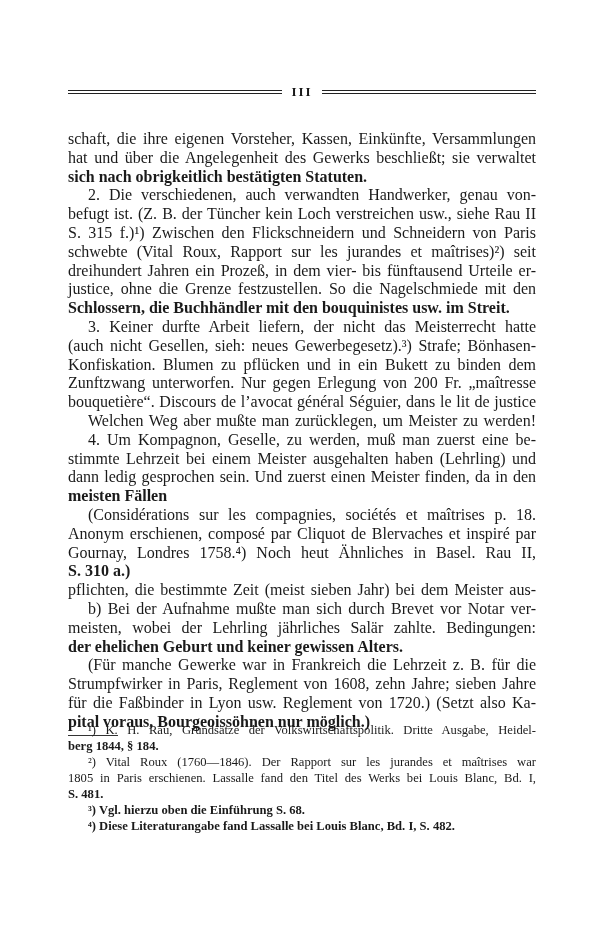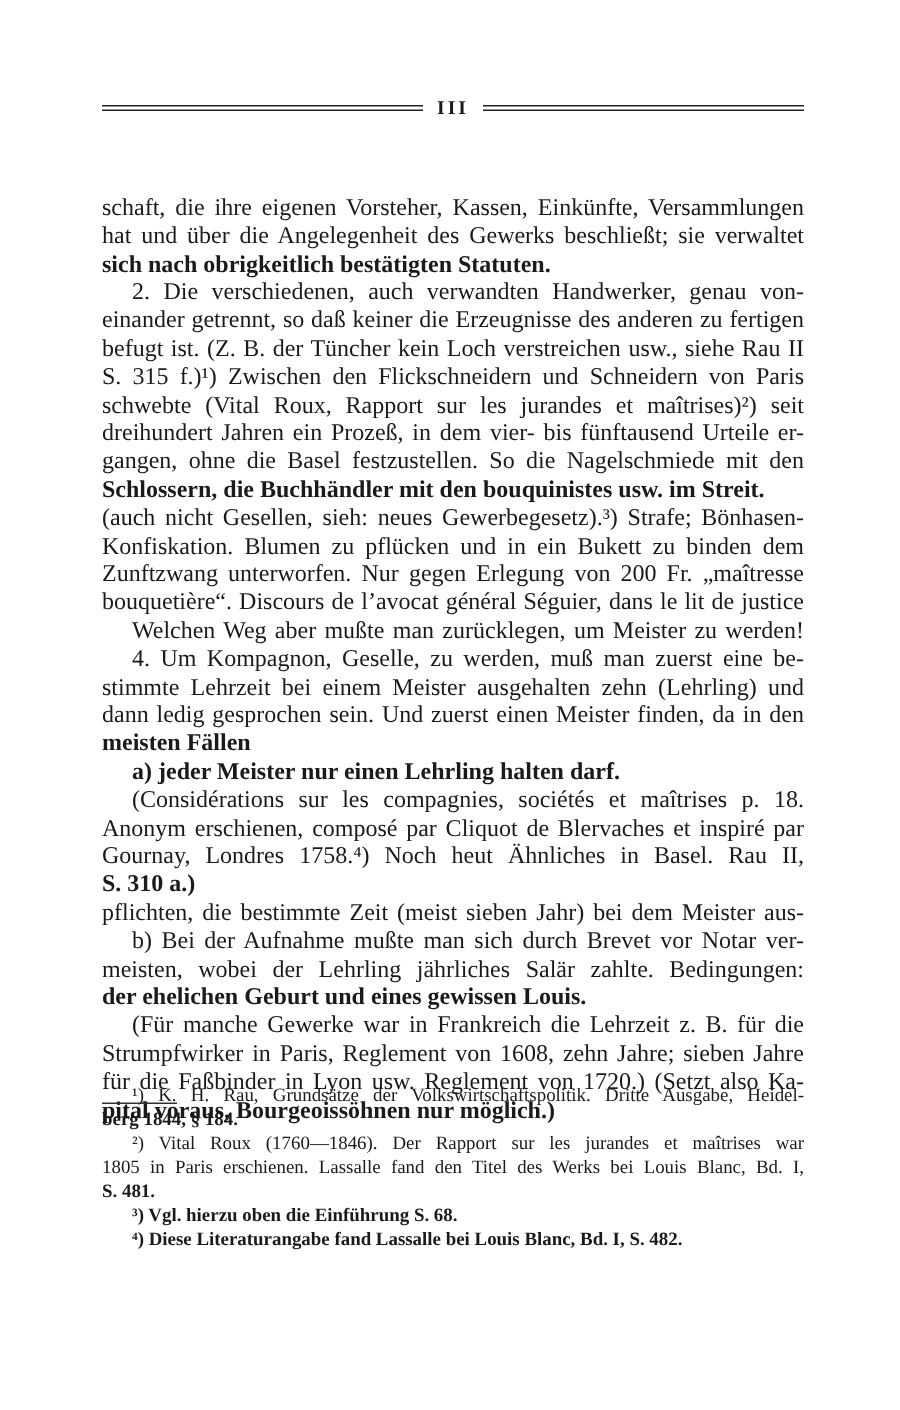--- a/index.html
+++ b/index.html
@@ -3,21 +3,21 @@
 <meta charset="utf-8">
 <style>
   html, body { margin: 0; padding: 0; background: #ffffff; }
   body {
     width: 600px; height: 940px; position: relative; overflow: hidden;
     font-family: "DejaVu Serif", "Liberation Serif", serif;
     color: #1a1a1a;
   }
   .page { position: absolute; left: 68px; top: 0; width: 468px; }
   .header {
-    position: absolute; top: 66px; left: 0; width: 468px; height: 12px;
+    position: absolute; top: 86px; left: 0; width: 468px; height: 12px;
     display: flex; align-items: center;
   }
   .rule { flex: 1; height: 4px; border-top: 1.3px solid #222; border-bottom: 1.3px solid #222; box-sizing: border-box; }
   .pagenum { font-family: "Liberation Serif", serif; font-weight: bold; font-size: 13px; letter-spacing: 2px; padding: 0 9px; line-height: 12px; }
   .body-text {
     position: absolute; top: 98px; left: 0; width: 468px;
     font-family: "Liberation Serif", serif; font-size: 16px; line-height: 18.8px;
     text-align: justify;
     margin-top: 32px;
   }
@@ -39,45 +39,44 @@
     <div class="rule"></div>
     <span class="pagenum">III</span>
     <div class="rule"></div>
   </div>
 
   <div class="body-text" id="body">
       <span class="line">schaft, die ihre eigenen Vorsteher, Kassen, Einkünfte, Versammlungen</span>
       <span class="line">hat und über die Angelegenheit des Gewerks beschließt; sie verwaltet</span>
       <span class="line last">sich nach obrigkeitlich bestätigten Statuten.</span>
       <span class="line ind">2. Die verschiedenen, auch verwandten Handwerker, genau von-</span>
-      <span class="line">einander getrennt, so daß keiner die Erzeugnisse des anderen zu fertigen</span>
       <span class="line">befugt ist. (Z. B. der Tüncher kein Loch verstreichen usw., siehe Rau II</span>
       <span class="line">S. 315 f.)¹) Zwischen den Flickschneidern und Schneidern von Paris</span>
       <span class="line">schwebte (Vital Roux, Rapport sur les jurandes et maîtrises)²) seit</span>
       <span class="line">dreihundert Jahren ein Prozeß, in dem vier- bis fünftausend Urteile er-</span>
-      <span class="line">gangen, ohne die Basel festzustellen. So die Nagelschmiede mit den</span>
+      <span class="line">justice, ohne die Grenze festzustellen. So die Nagelschmiede mit den</span>
       <span class="line last">Schlossern, die Buchhändler mit den bouquinistes usw. im Streit.</span>
+      <span class="line ind">3. Keiner durfte Arbeit liefern, der nicht das Meisterrecht hatte</span>
       <span class="line">(auch nicht Gesellen, sieh: neues Gewerbegesetz).³) Strafe; Bönhasen-</span>
       <span class="line">Konfiskation. Blumen zu pflücken und in ein Bukett zu binden dem</span>
       <span class="line">Zunftzwang unterworfen. Nur gegen Erlegung von 200 Fr. „maîtresse</span>
       <span class="line">bouquetière“. Discours de l’avocat général Séguier, dans le lit de justice</span>
       <span class="line ind">Welchen Weg aber mußte man zurücklegen, um Meister zu werden!</span>
       <span class="line ind">4. Um Kompagnon, Geselle, zu werden, muß man zuerst eine be-</span>
-      <span class="line">stimmte Lehrzeit bei einem Meister ausgehalten zehn (Lehrling) und</span>
+      <span class="line">stimmte Lehrzeit bei einem Meister ausgehalten haben (Lehrling) und</span>
       <span class="line">dann ledig gesprochen sein. Und zuerst einen Meister finden, da in den</span>
       <span class="line last">meisten Fällen</span>
-      <span class="line last ind">a) jeder Meister nur einen Lehrling halten darf.</span>
       <span class="line ind">(Considérations sur les compagnies, sociétés et maîtrises p. 18.</span>
       <span class="line">Anonym erschienen, composé par Cliquot de Blervaches et inspiré par</span>
       <span class="line">Gournay, Londres 1758.⁴) Noch heut Ähnliches in Basel. Rau II,</span>
       <span class="line last">S. 310 a.)</span>
       <span class="line">pflichten, die bestimmte Zeit (meist sieben Jahr) bei dem Meister aus-</span>
       <span class="line ind">b) Bei der Aufnahme mußte man sich durch Brevet vor Notar ver-</span>
       <span class="line">meisten, wobei der Lehrling jährliches Salär zahlte. Bedingungen:</span>
-      <span class="line last">der ehelichen Geburt und eines gewissen Louis.</span>
+      <span class="line last">der ehelichen Geburt und keiner gewissen Alters.</span>
       <span class="line ind">(Für manche Gewerke war in Frankreich die Lehrzeit z. B. für die</span>
       <span class="line">Strumpfwirker in Paris, Reglement von 1608, zehn Jahre; sieben Jahre</span>
       <span class="line">für die Faßbinder in Lyon usw. Reglement von 1720.) (Setzt also Ka-</span>
       <span class="line last">pital voraus, Bourgeoissöhnen nur möglich.)</span>
     </div>
 
   <div class="fn-rule"></div>
   <div class="footnotes" id="fns">
       <span class="line ind">¹) K. H. Rau, Grundsätze der Volkswirtschaftspolitik. Dritte Ausgabe, Heidel-</span>
       <span class="line last">berg 1844, § 184.</span>

